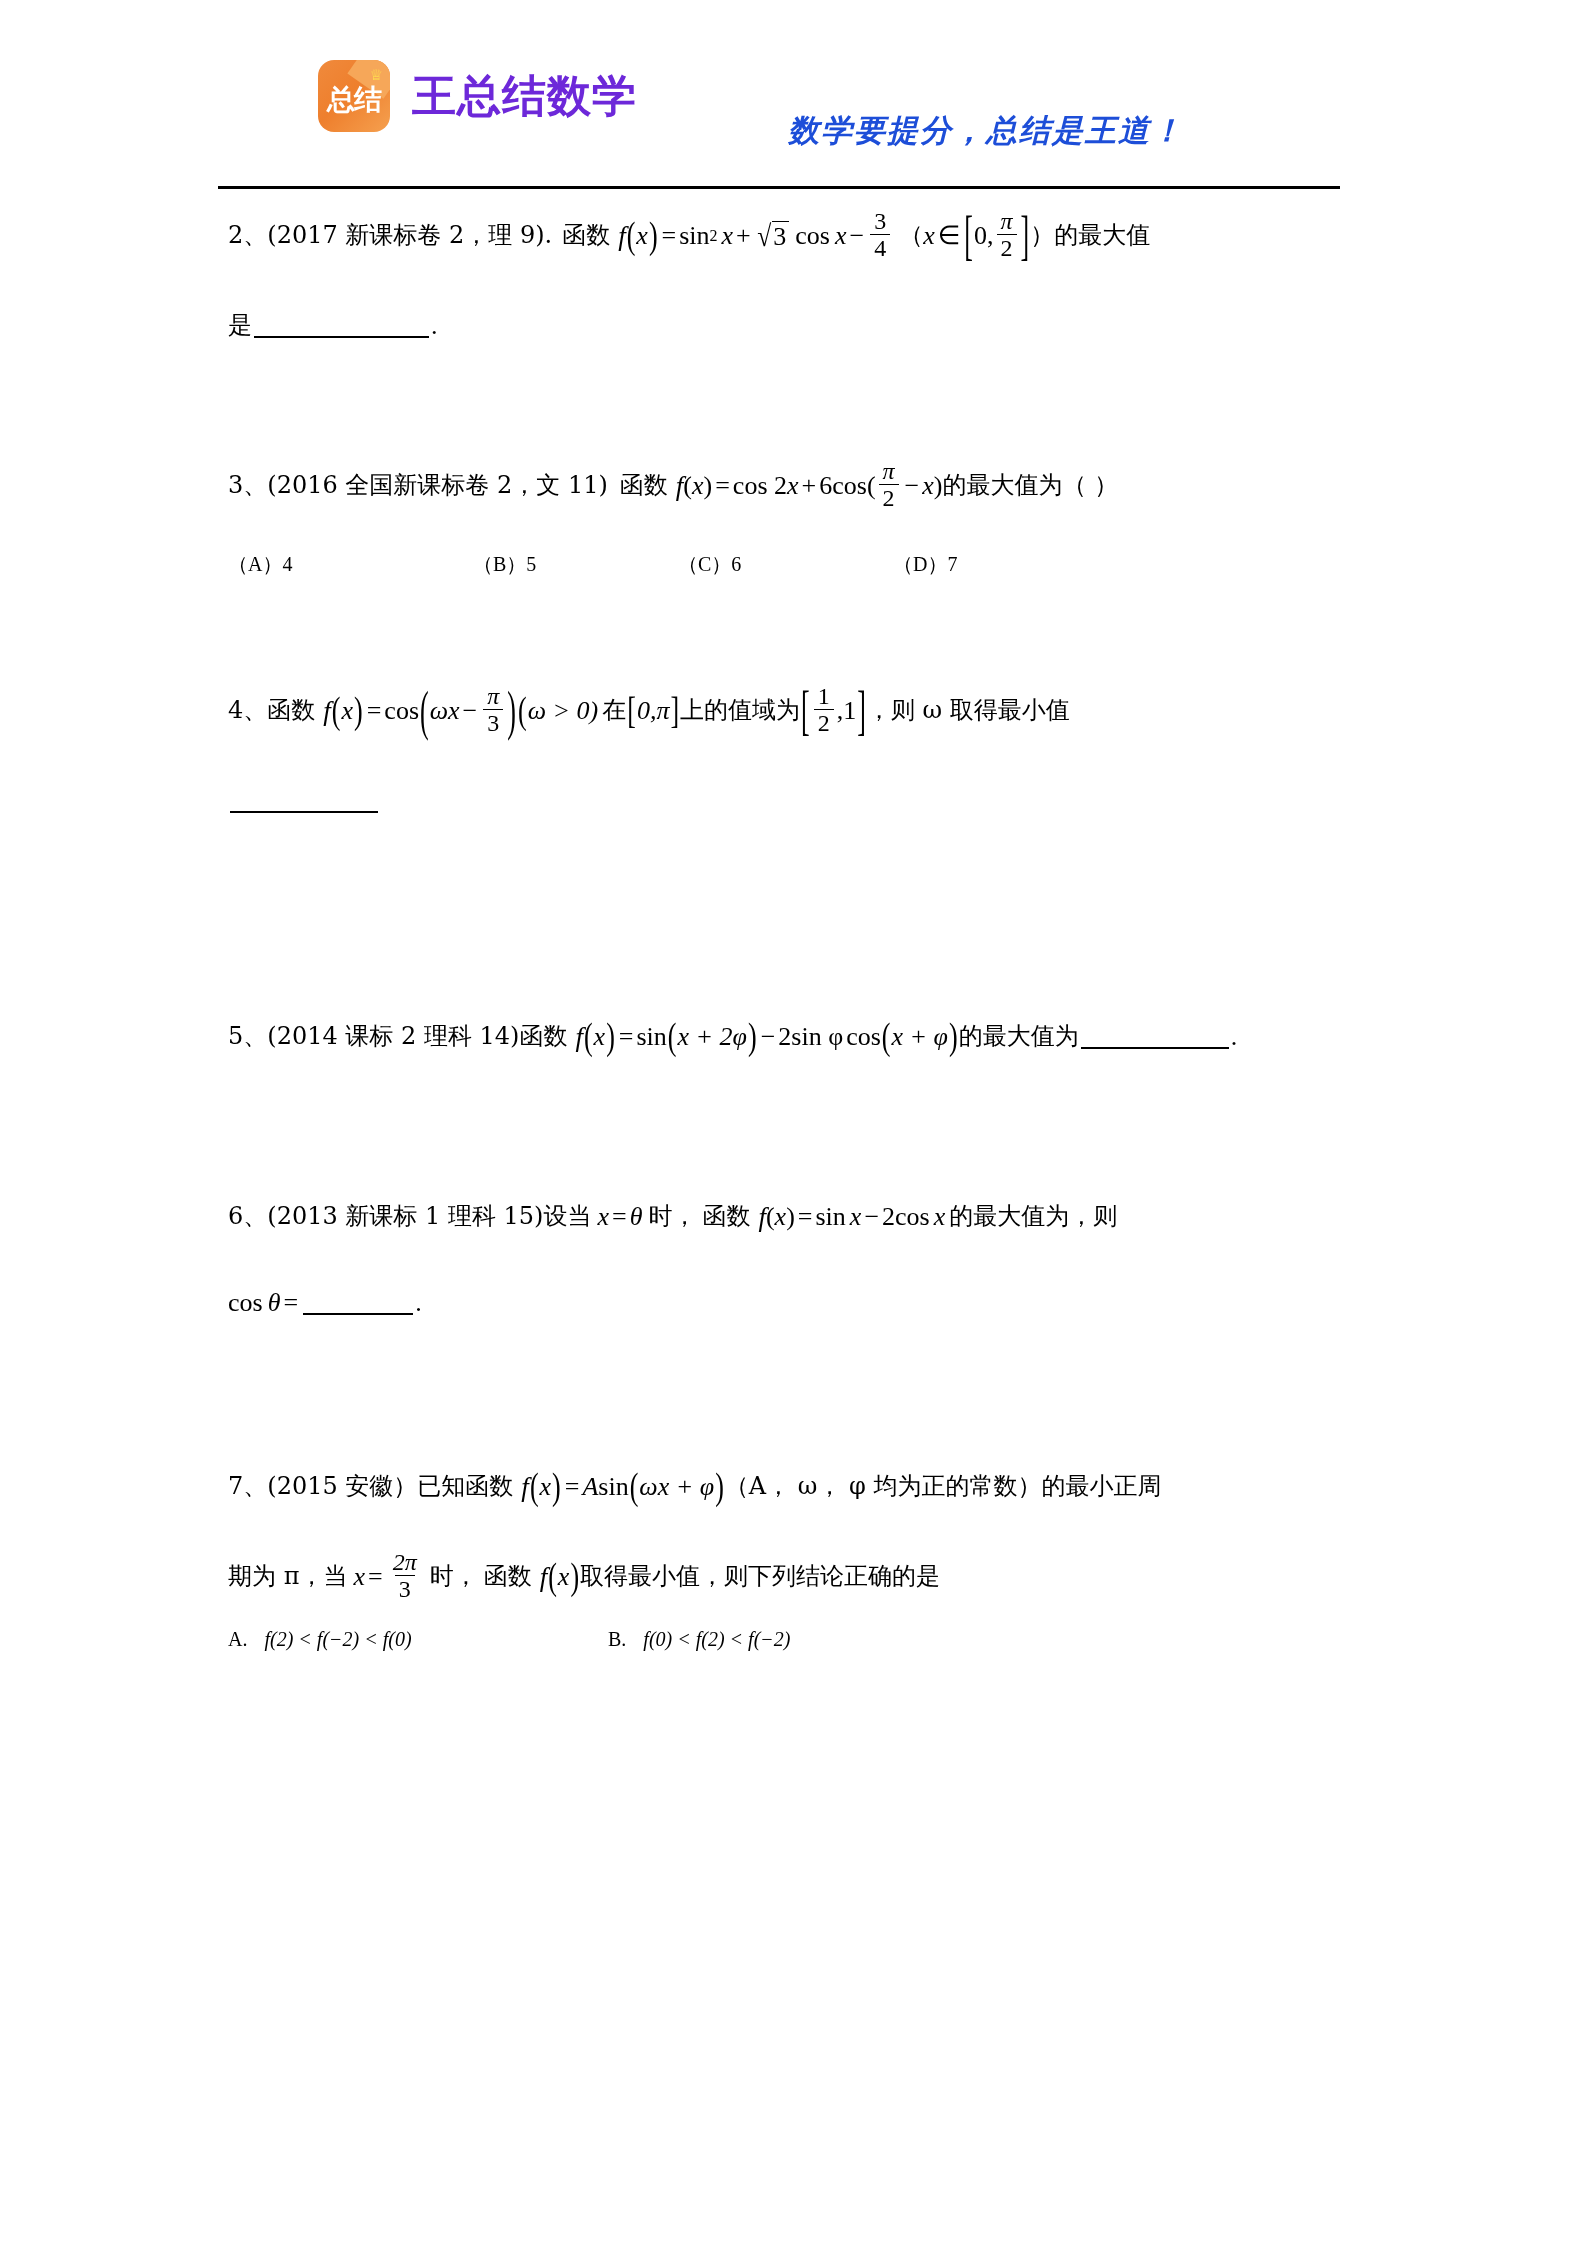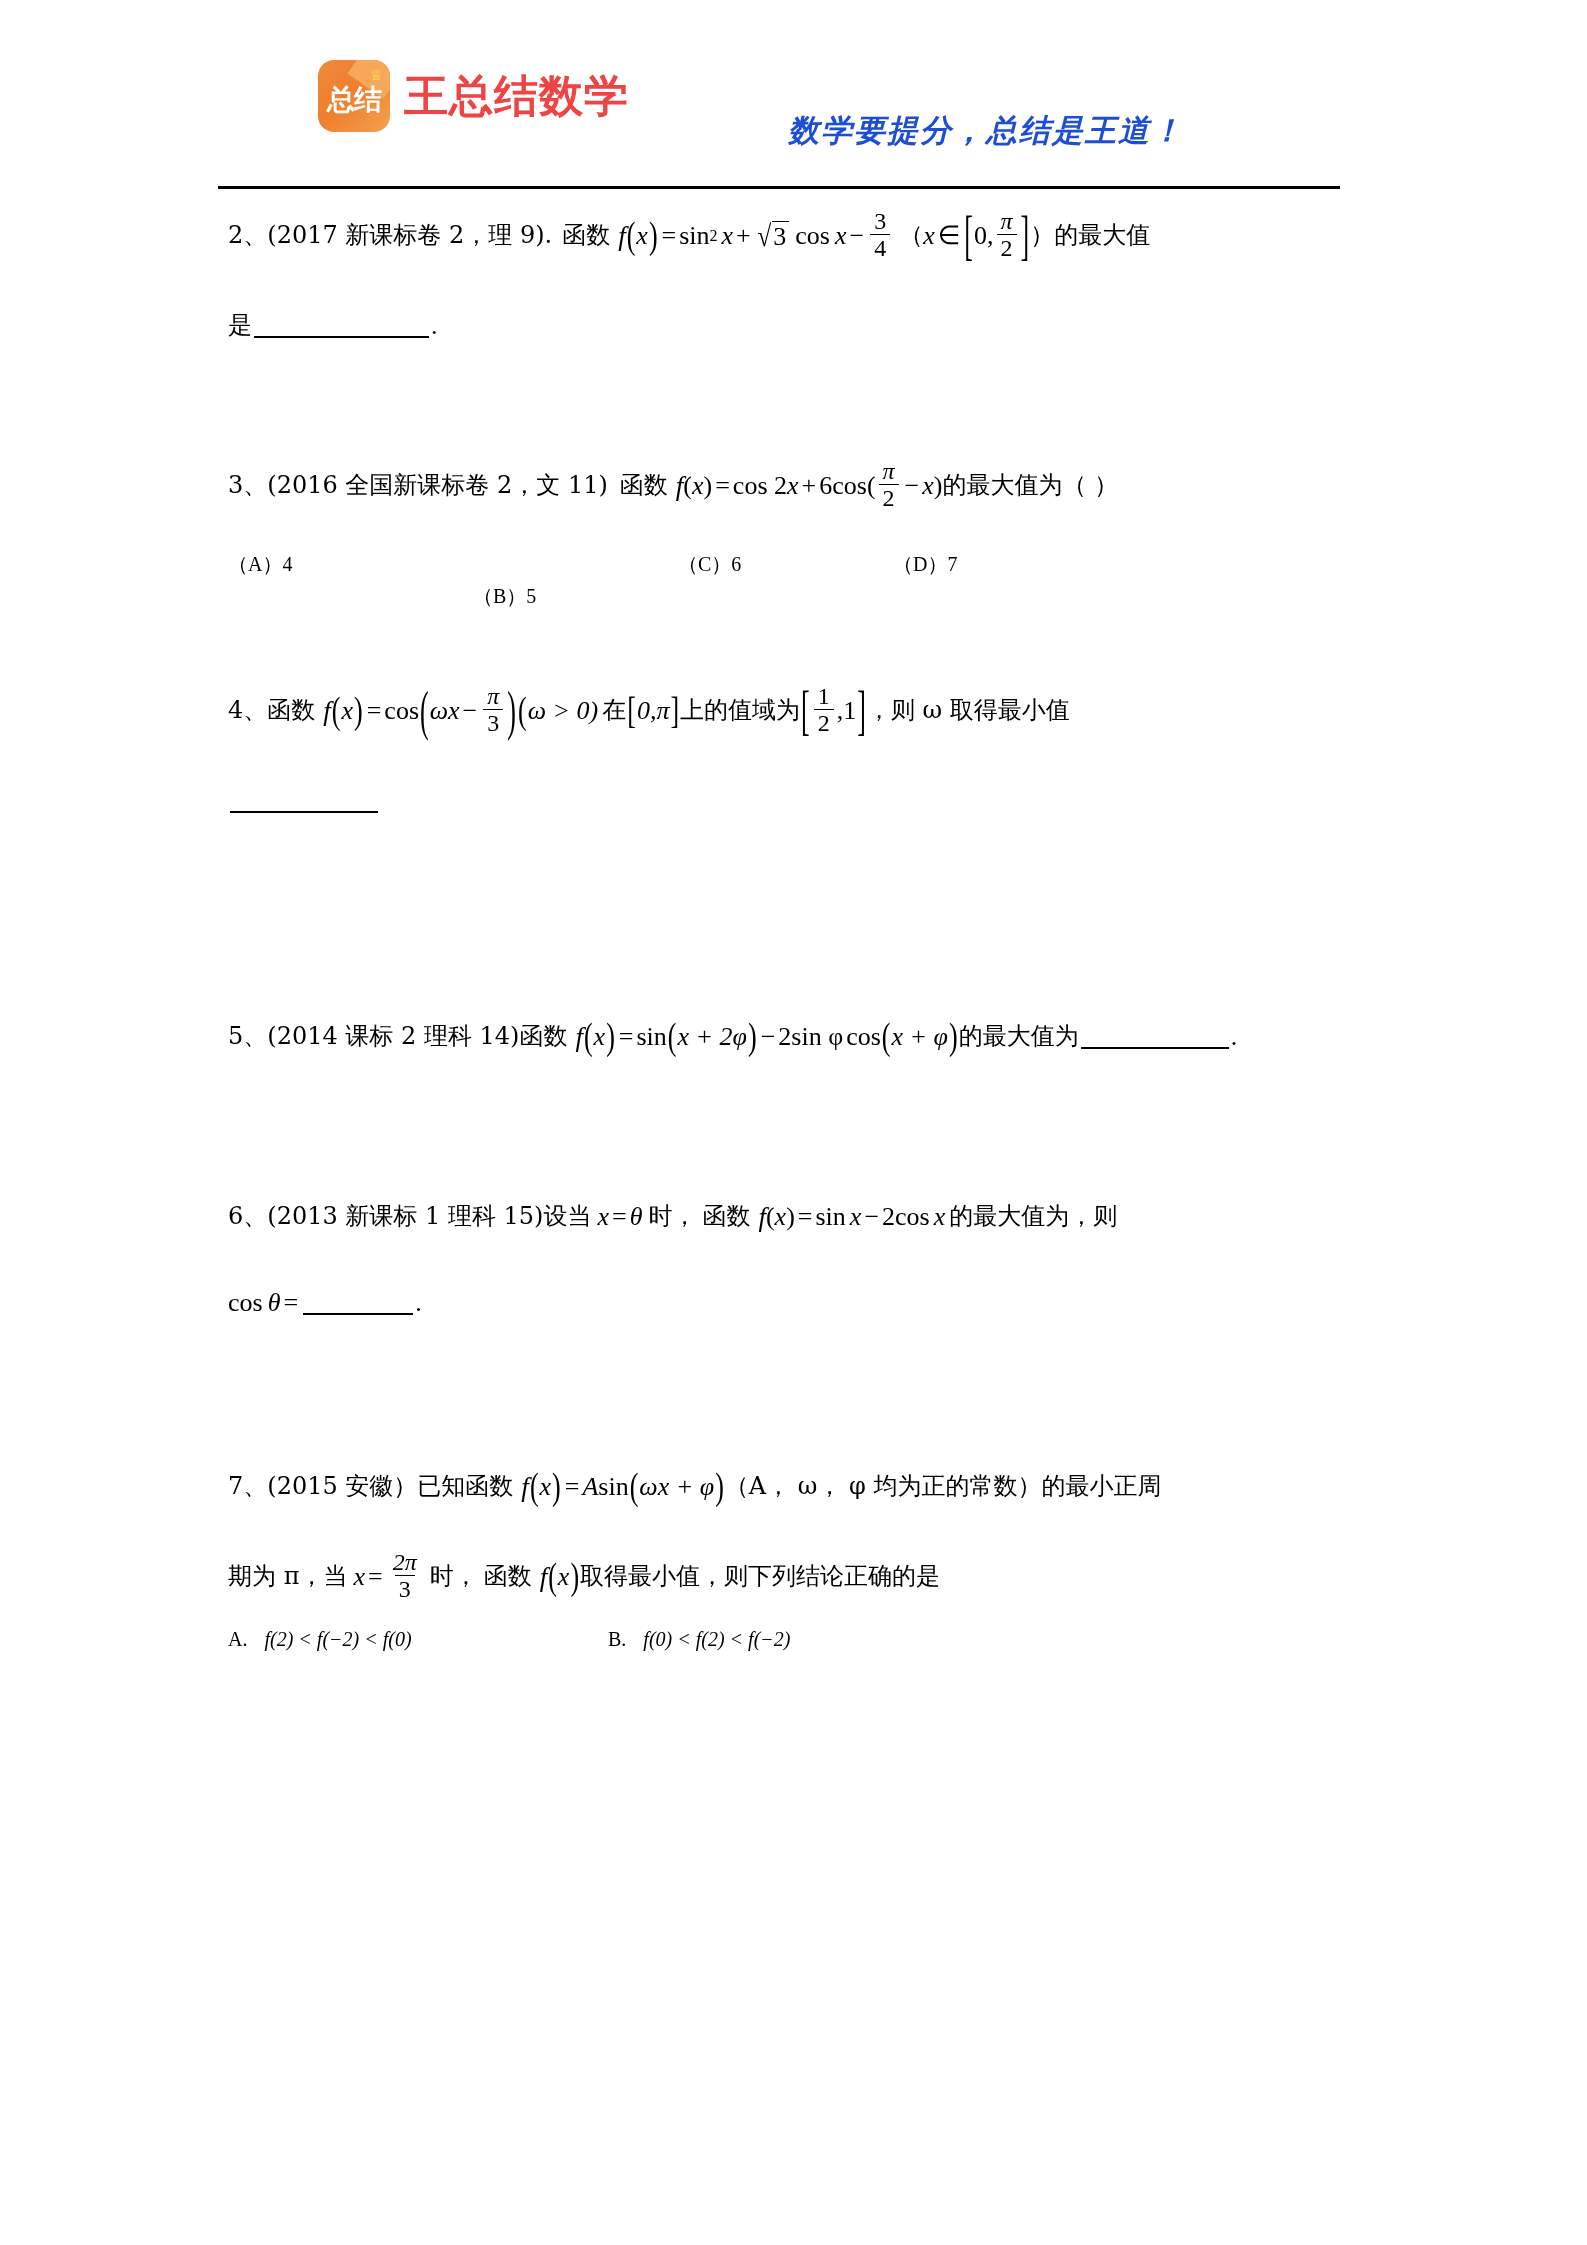--- a/index.html
+++ b/index.html
@@ -78,23 +78,24 @@
     font-weight: bold;
     font-size: 28px;
     letter-spacing: -1px;
     line-height: 1;
     transform: translateY(4px);
   }
   .brand-name {
     font-family: "DejaVu Sans", sans-serif;
     font-weight: bold;
     font-size: 44px;
-    color: #ef4444;
+    color: #6d28d9;
     letter-spacing: 1px;
     white-space: nowrap;
+    margin-left: 8px;
   }
   .tagline {
     position: absolute;
     left: 570px;
     top: 62px;
     font-family: "DejaVu Serif", "Liberation Serif", serif;
     font-size: 31px;
     font-style: italic;
     font-weight: bold;
     color: #1d4ed8;
@@ -315,21 +316,21 @@
       </span>
       <span class="op">−</span>
       <span class="mi">x</span>
       <span class="mn">)</span>
       <span class="cn">的最大值为（   ）</span>
     </div>
     <div class="opts">
       <span class="opt" style="width:245px;">
         <span>（A）</span><span>4</span>
       </span>
-      <span class="opt" style="width:205px;margin-top:32px;">
+      <span class="opt" style="width:205px;">
         <span>（B）</span><span>5</span>
       </span>
       <span class="opt" style="width:215px;">
         <span>（C）</span><span>6</span>
       </span>
       <span class="opt">
         <span>（D）</span><span>7</span>
       </span>
     </div>
   </div>

